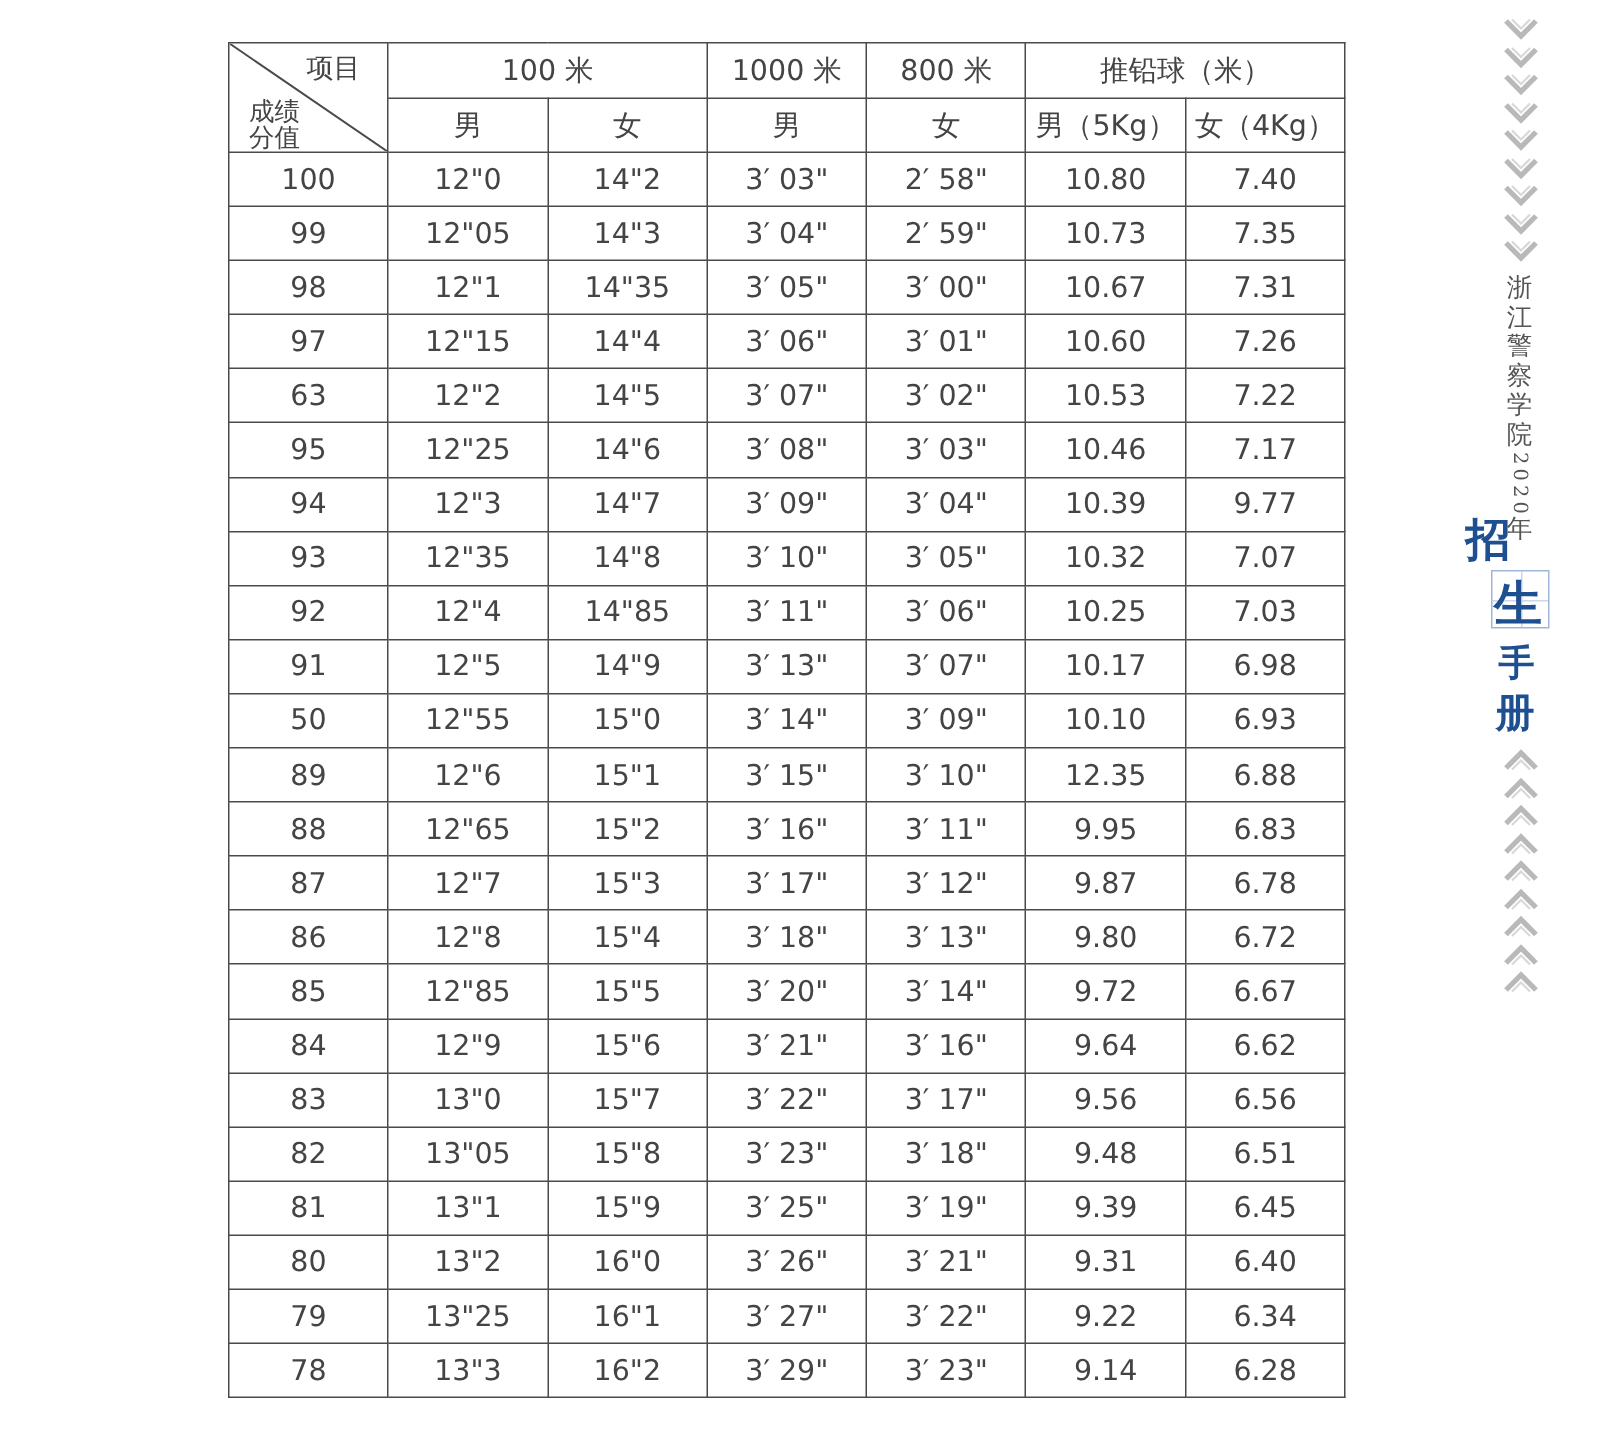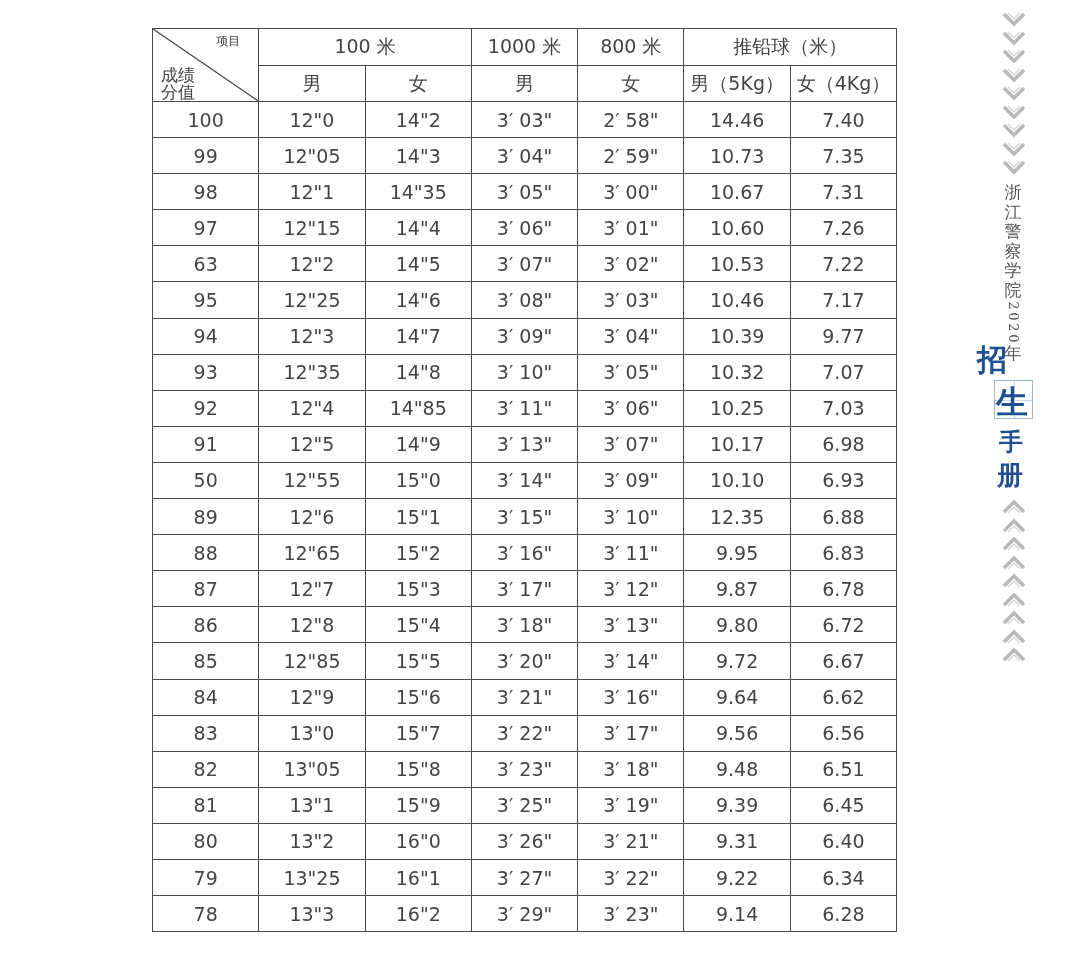--- a/index.html
+++ b/index.html
@@ -18,22 +18,22 @@
     font-weight: normal; padding: 0;
     font-size: 19px; color: #444;
     overflow: hidden; white-space: nowrap;
   }
   .score-table col { width: 106.3px; }
   .hdr1 td, .hdr1 th { height: 36px; }
   .hdr2 td, .hdr2 th { height: 35px; }
   .data-row td { height: 35.1px; }
   .corner { position: relative; padding: 0 !important; }
   .corner svg { position: absolute; left: 0; top: 0; width: 100%; height: 100%; }
-  .corner .c-top { position: absolute; right: 18px; top: 4px; font-size: 12px; color: #444; }
-  .corner .c-bot { position: absolute; left: 3px; bottom: 0px; font-size: 17px; line-height: 17px; color: #444; text-align: center; white-space: normal; width: 44px; }
+  .corner .c-top { position: absolute; right: 18px; top: 4px; font-size: 18px; color: #444; }
+  .corner .c-bot { position: absolute; left: 3px; bottom: 0px; font-size: 17px; line-height: 17px; color: #444; text-align: right; white-space: normal; width: 44px; }
   .side {
     position: absolute; left: 985px; top: 0; width: 60px; height: 956px;
   }
   .chev-col { position: absolute; left: 16px; width: 26px; }
   .chev { width: 26px; height: 18px; display: block; margin-bottom: 0.5px; }
   .vtext {
     position: absolute; left: 17px; top: 183px; width: 22px;
     font-family: "DejaVu Serif", "Liberation Serif", serif;
     font-size: 17px; line-height: 19.5px; color: #555; text-align: center;
   }
@@ -82,21 +82,21 @@
       <th>女（4Kg）</th>
     </tr>
   </thead>
   <tbody id="tbody">
       <tr class="data-row">
         <td>100</td>
         <td>12"0</td>
         <td>14"2</td>
         <td>3′ 03"</td>
         <td>2′ 58"</td>
-        <td>14.46</td>
+        <td>10.80</td>
         <td>7.40</td>
       </tr>
       <tr class="data-row">
         <td>99</td>
         <td>12"05</td>
         <td>14"3</td>
         <td>3′ 04"</td>
         <td>2′ 59"</td>
         <td>10.73</td>
         <td>7.35</td>

